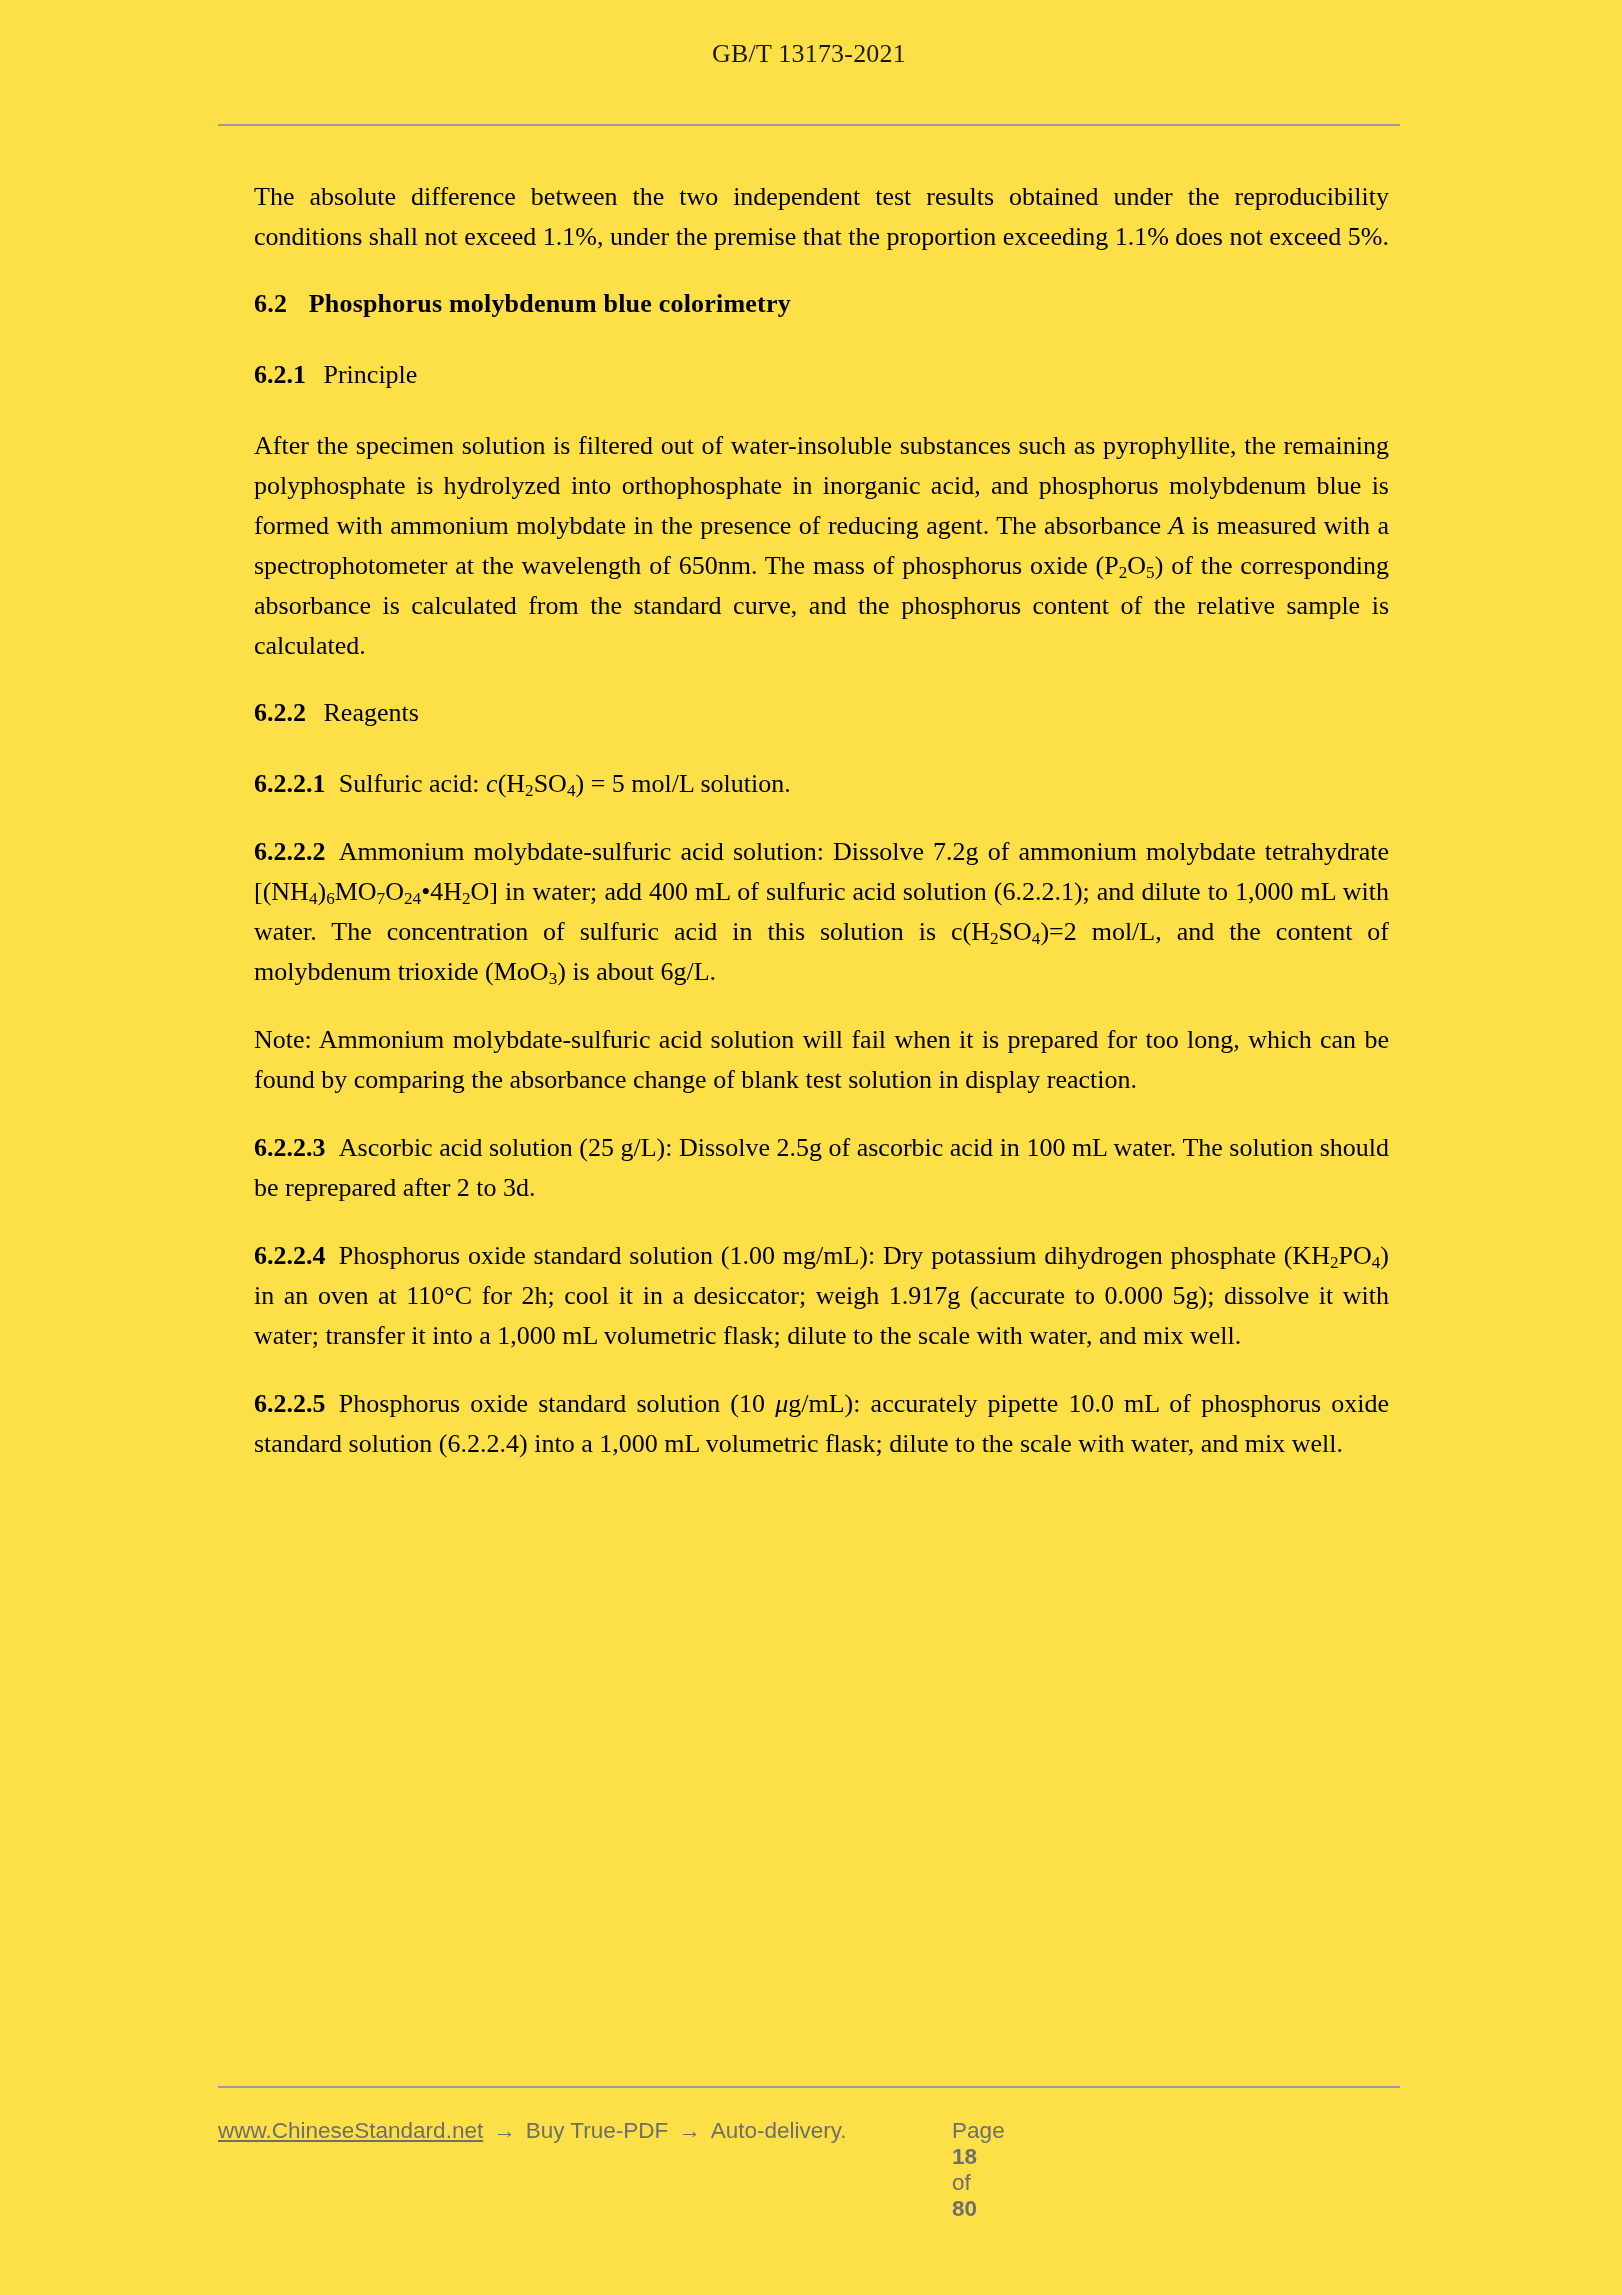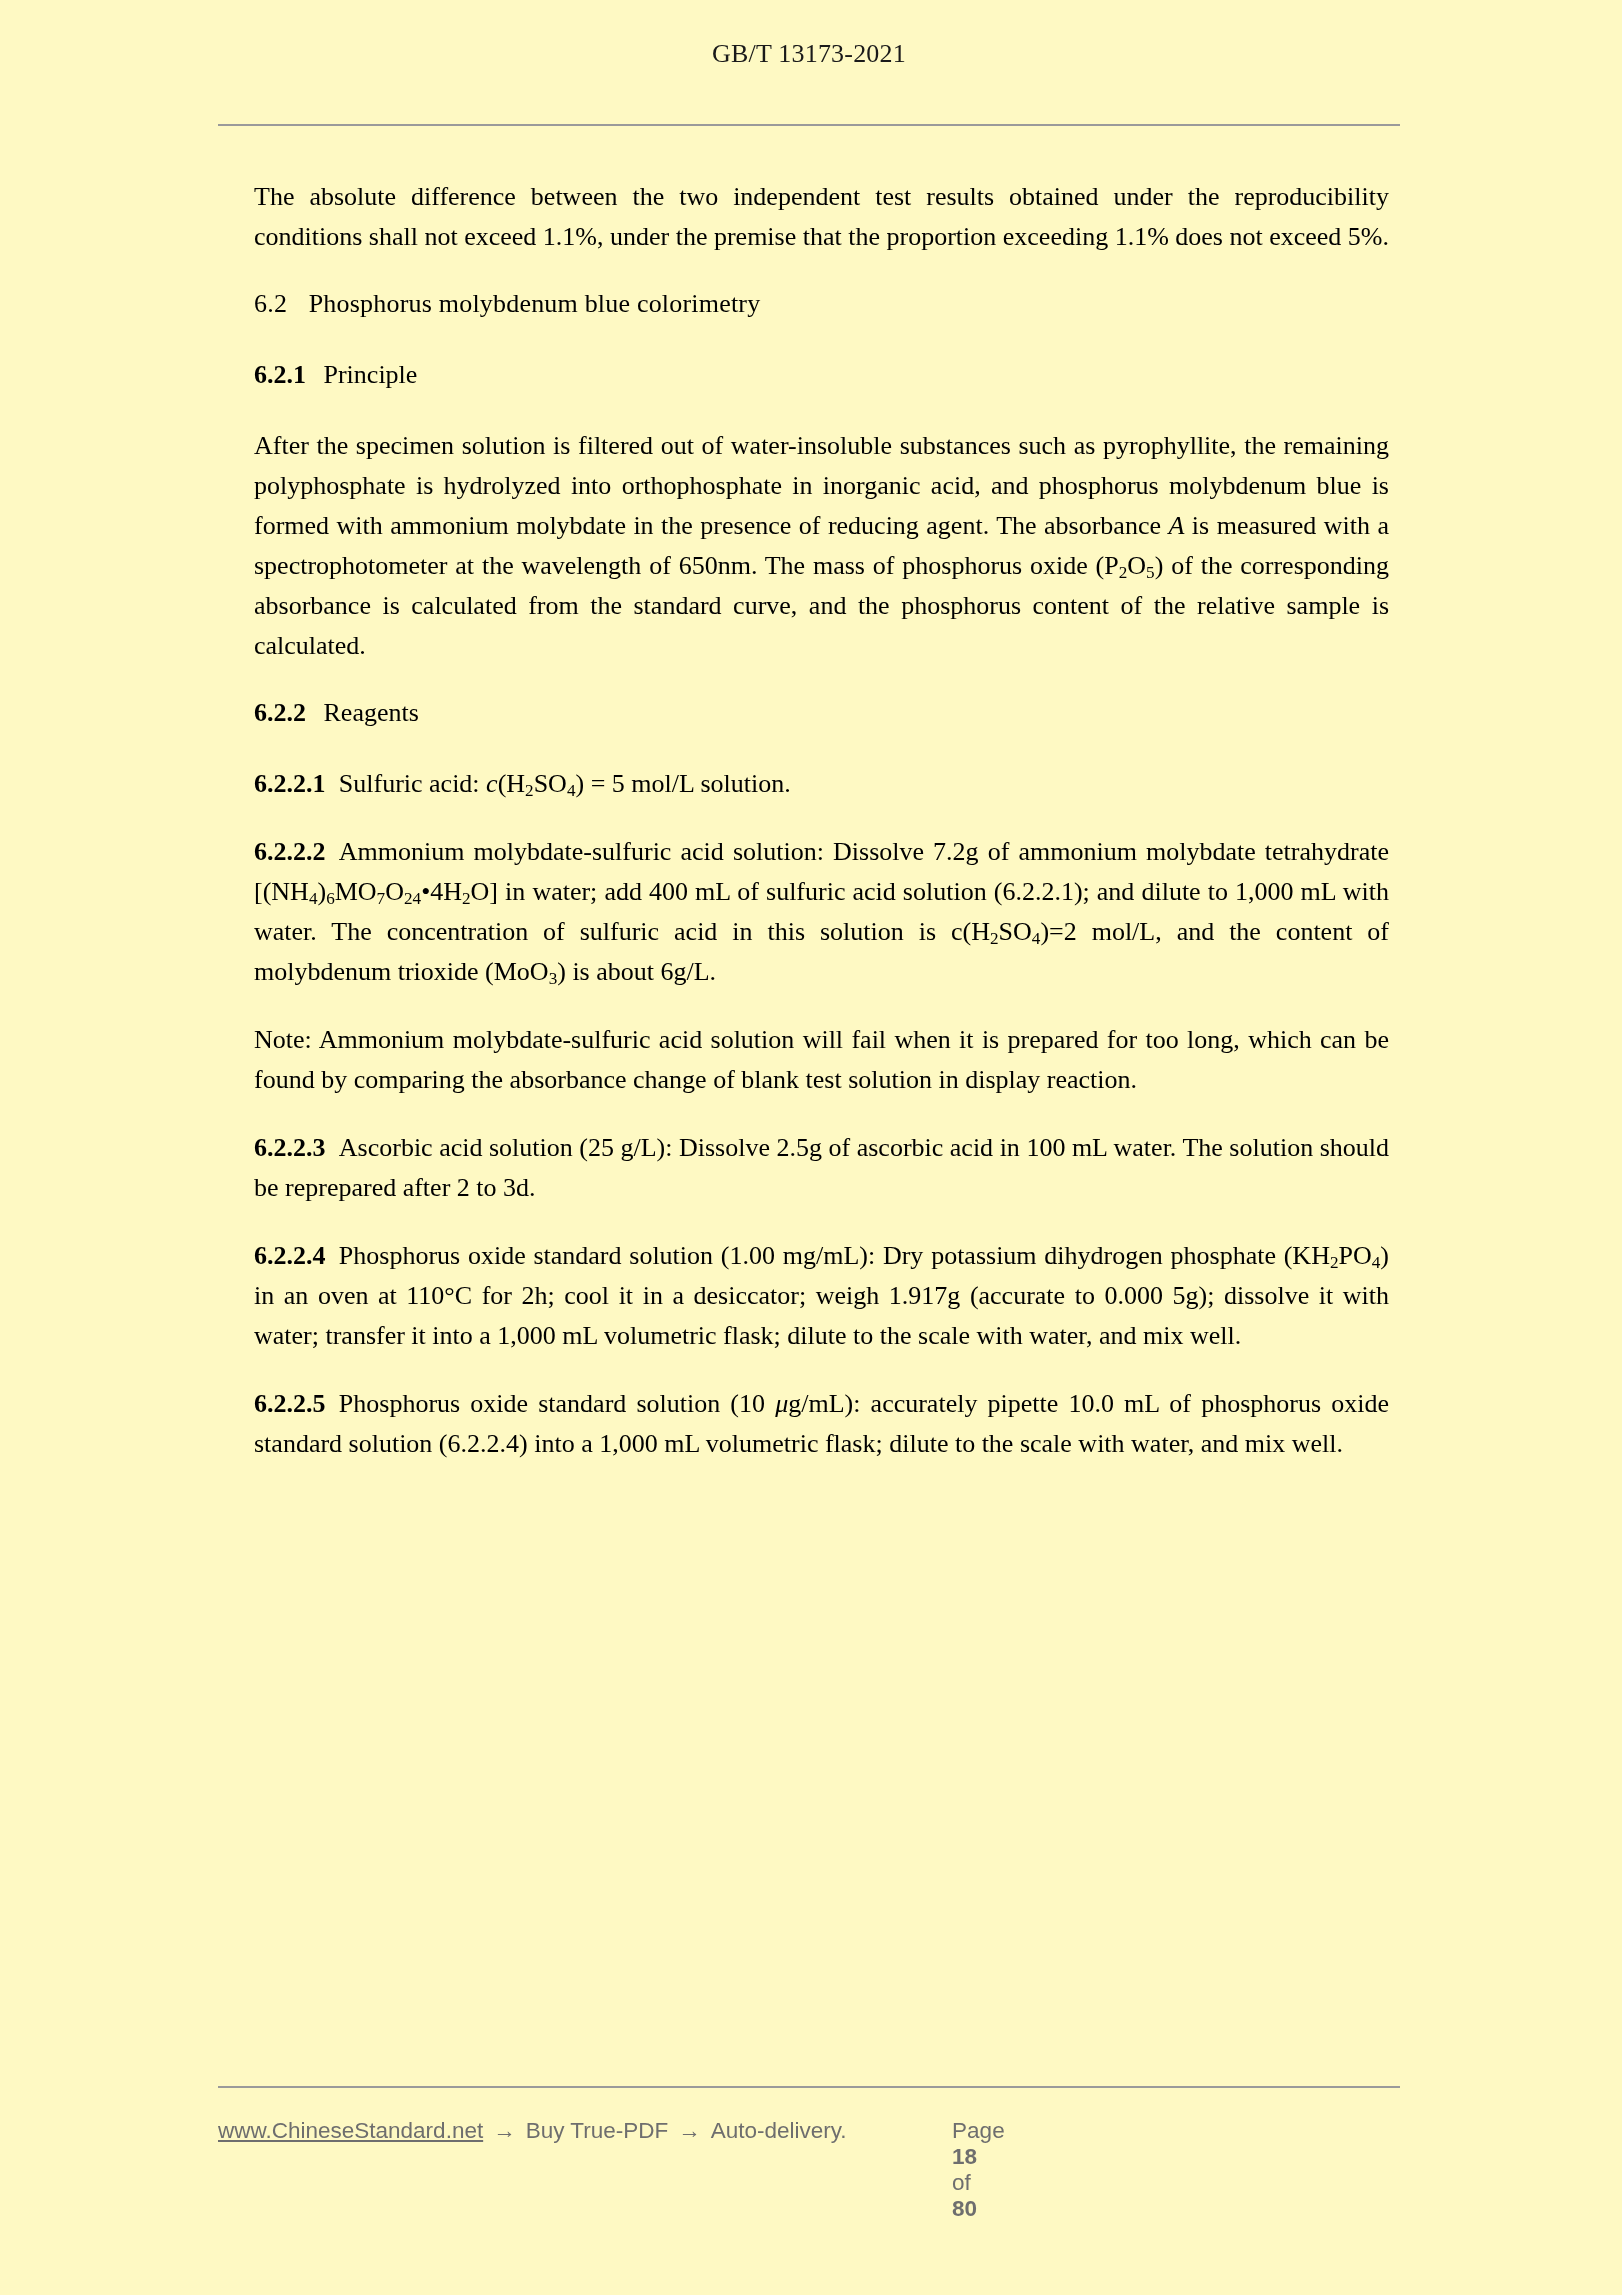--- a/index.html
+++ b/index.html
@@ -8,21 +8,21 @@
     background: #ffffff;
   }
   body {
     font-family: "Liberation Serif", "DejaVu Serif", serif;
     color: #000000;
   }
   .page {
     position: relative;
     width: 1623px;
     height: 2295px;
-    background: #fef9c3;
+    background: #fde047;
     box-sizing: border-box;
     overflow: hidden;
   }
 
   
   .header {
     position: absolute;
     left: 218px;
     top: 37px;
     width: 1182px;
@@ -62,21 +62,21 @@
   }
   
   p.para.flow {
     text-align: justify;
   }
 
   h2.h2 {
     margin: 0 0 33px 0;
     font-size: 26px;
     line-height: 38px;
-    font-weight: normal;
+    font-weight: bold;
     letter-spacing: 0.2px;
   }
   h2.h2 .num { display: inline-block; min-width: 48px; }
 
   h3.h3 {
     margin: 12px 0 32px 0;
     font-size: 26px;
     line-height: 38px;
     font-weight: normal;
   }

